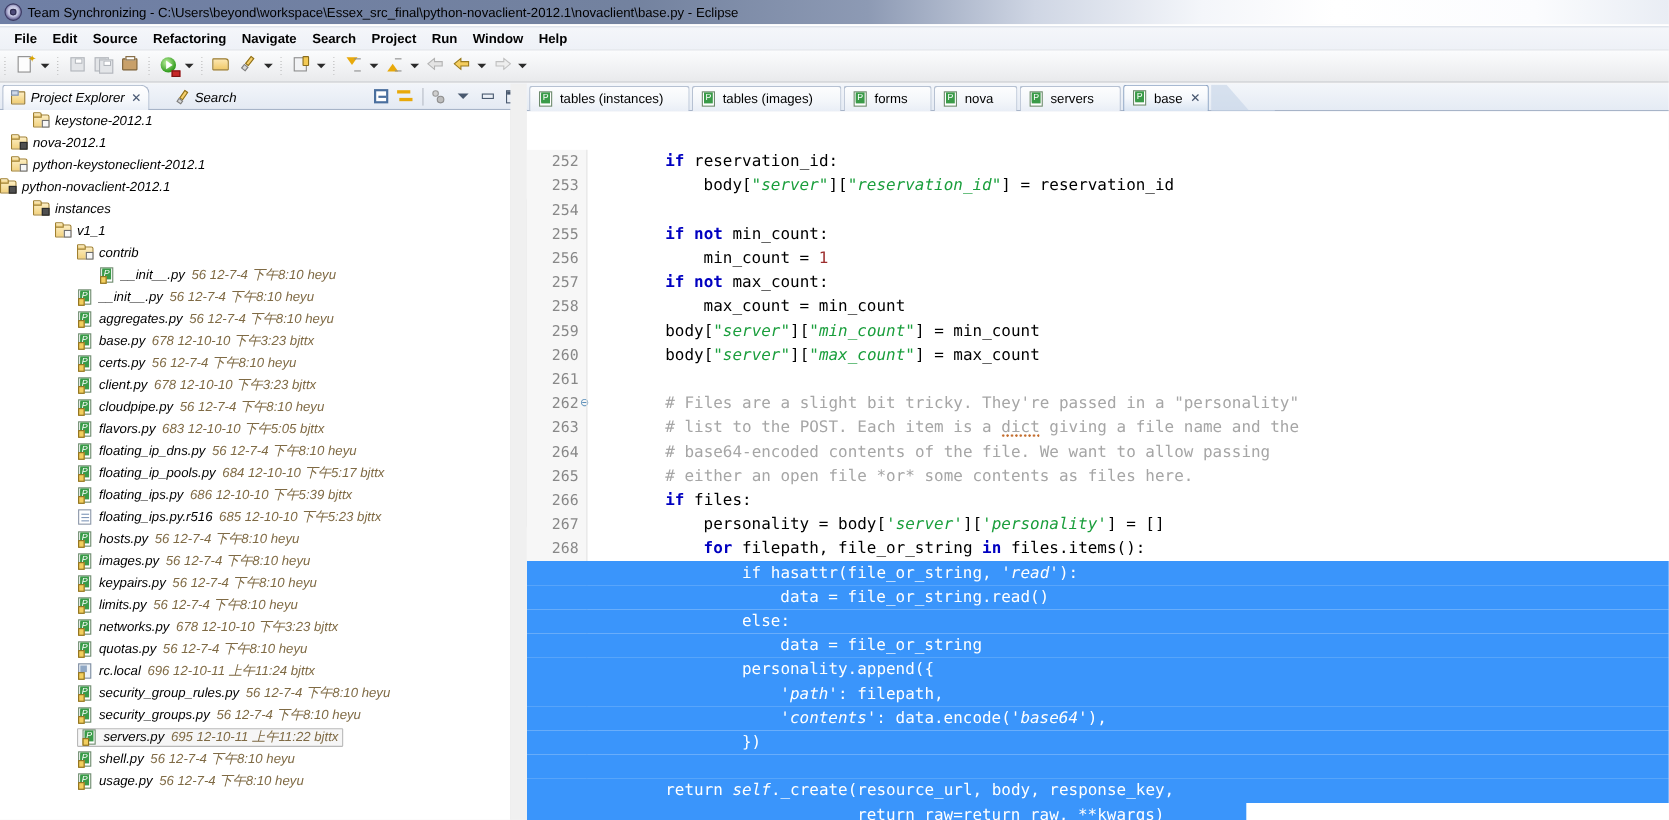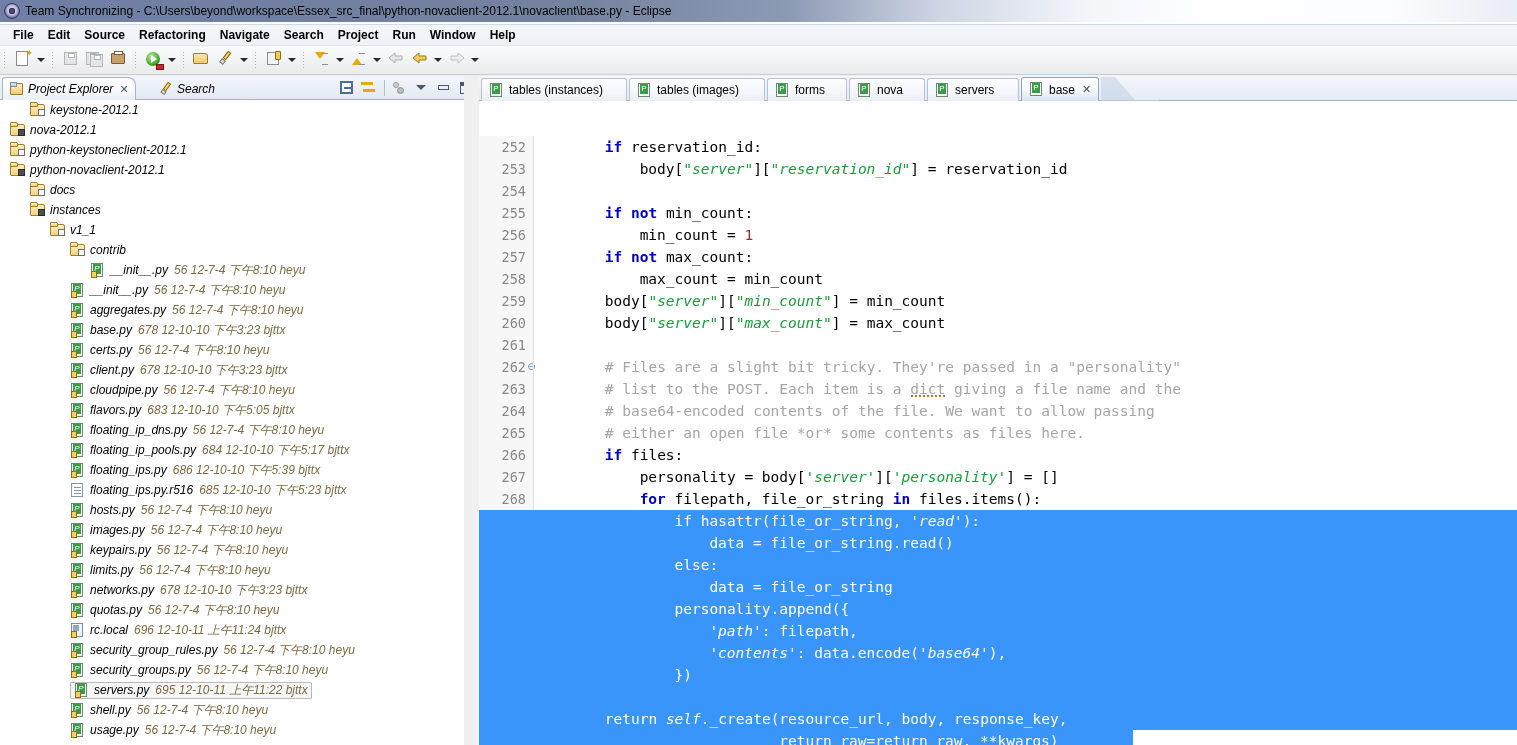--- a/index.html
+++ b/index.html
@@ -391,35 +391,27 @@
         <span class="tname">nova-2012.1</span>
       </div>
       <div class="trow" style="padding-left: 10px;">
         <span class="tico">
           <span class="fold">
             <span class="foldbadge "></span>
           </span>
         </span>
         <span class="tname">python-keystoneclient-2012.1</span>
       </div>
-      <div class="trow" style="padding-left: 10px;">
+      <div class="trow" style="">
         <span class="tico">
           <span class="fold">
             <span class="foldbadge dark"></span>
           </span>
         </span>
         <span class="tname">python-novaclient-2012.1</span>
-      </div>
-      <div class="trow" style="padding-left: 30px;">
-        <span class="tico">
-          <span class="fold">
-            <span class="foldbadge "></span>
-          </span>
-        </span>
-        <span class="tname">docs</span>
       </div>
       <div class="trow" style="padding-left: 30px;">
         <span class="tico">
           <span class="fold">
             <span class="foldbadge dark"></span>
           </span>
         </span>
         <span class="tname">instances</span>
       </div>
       <div class="trow" style="padding-left: 50px;">

